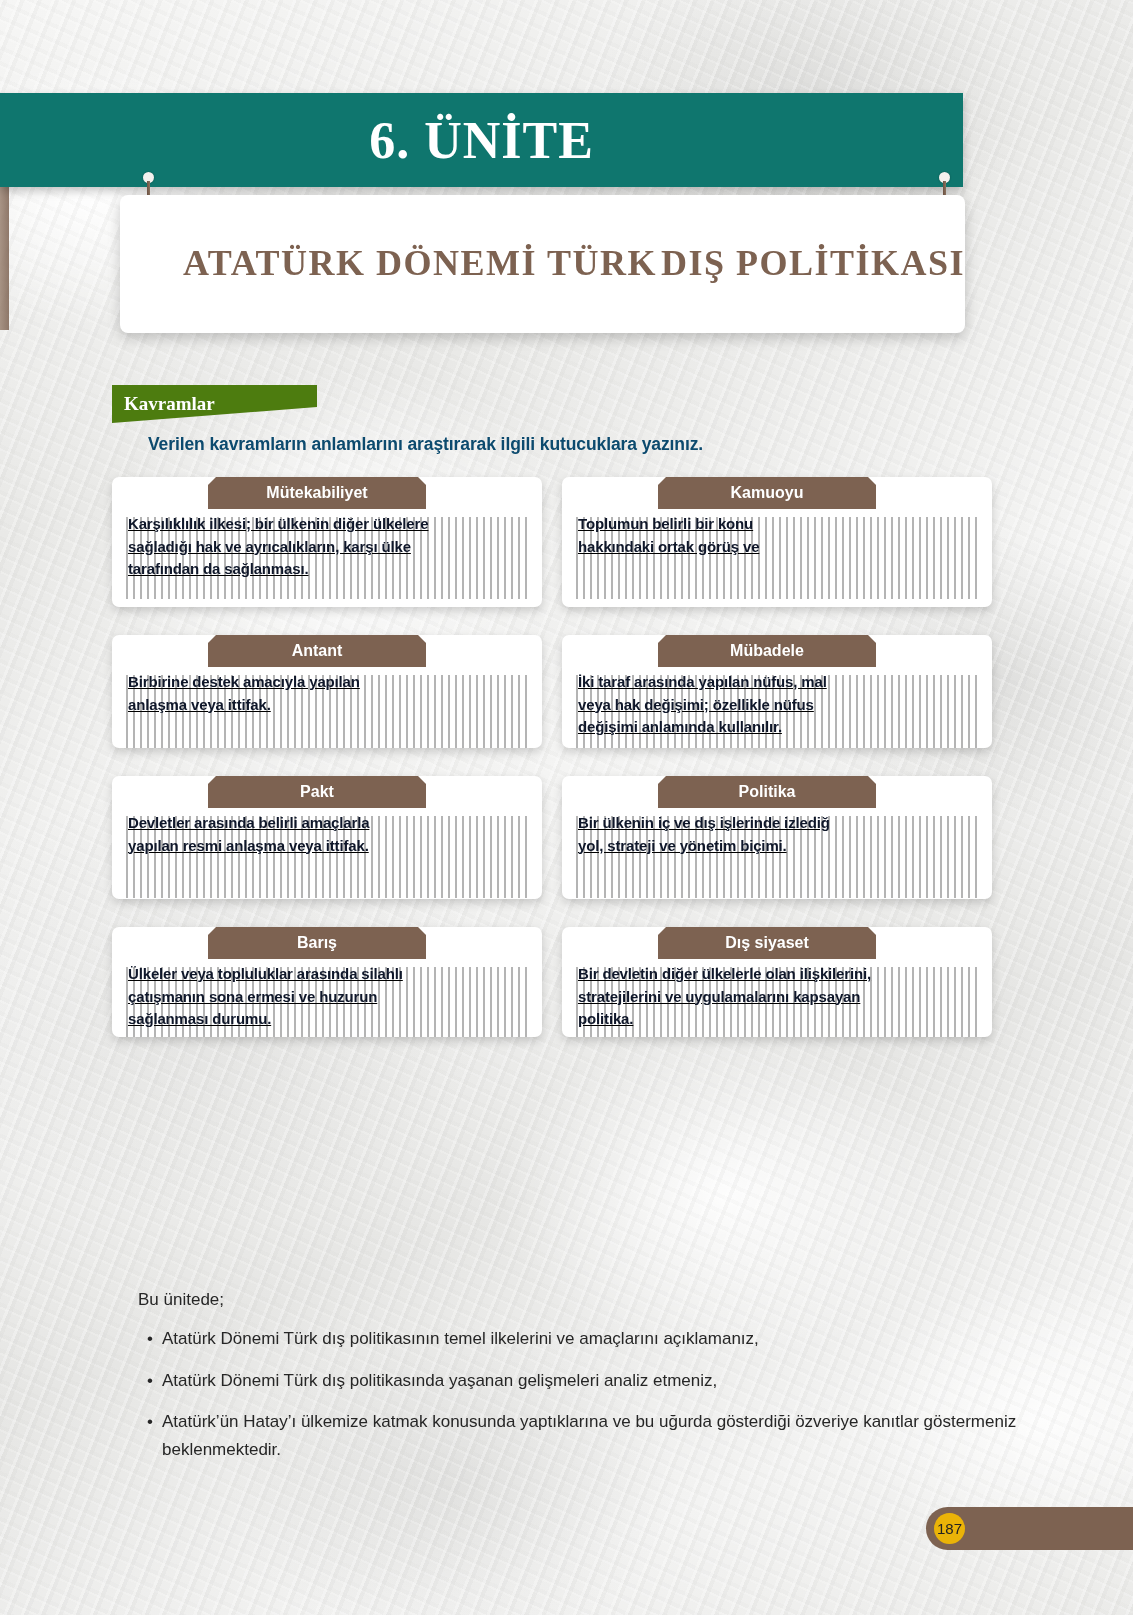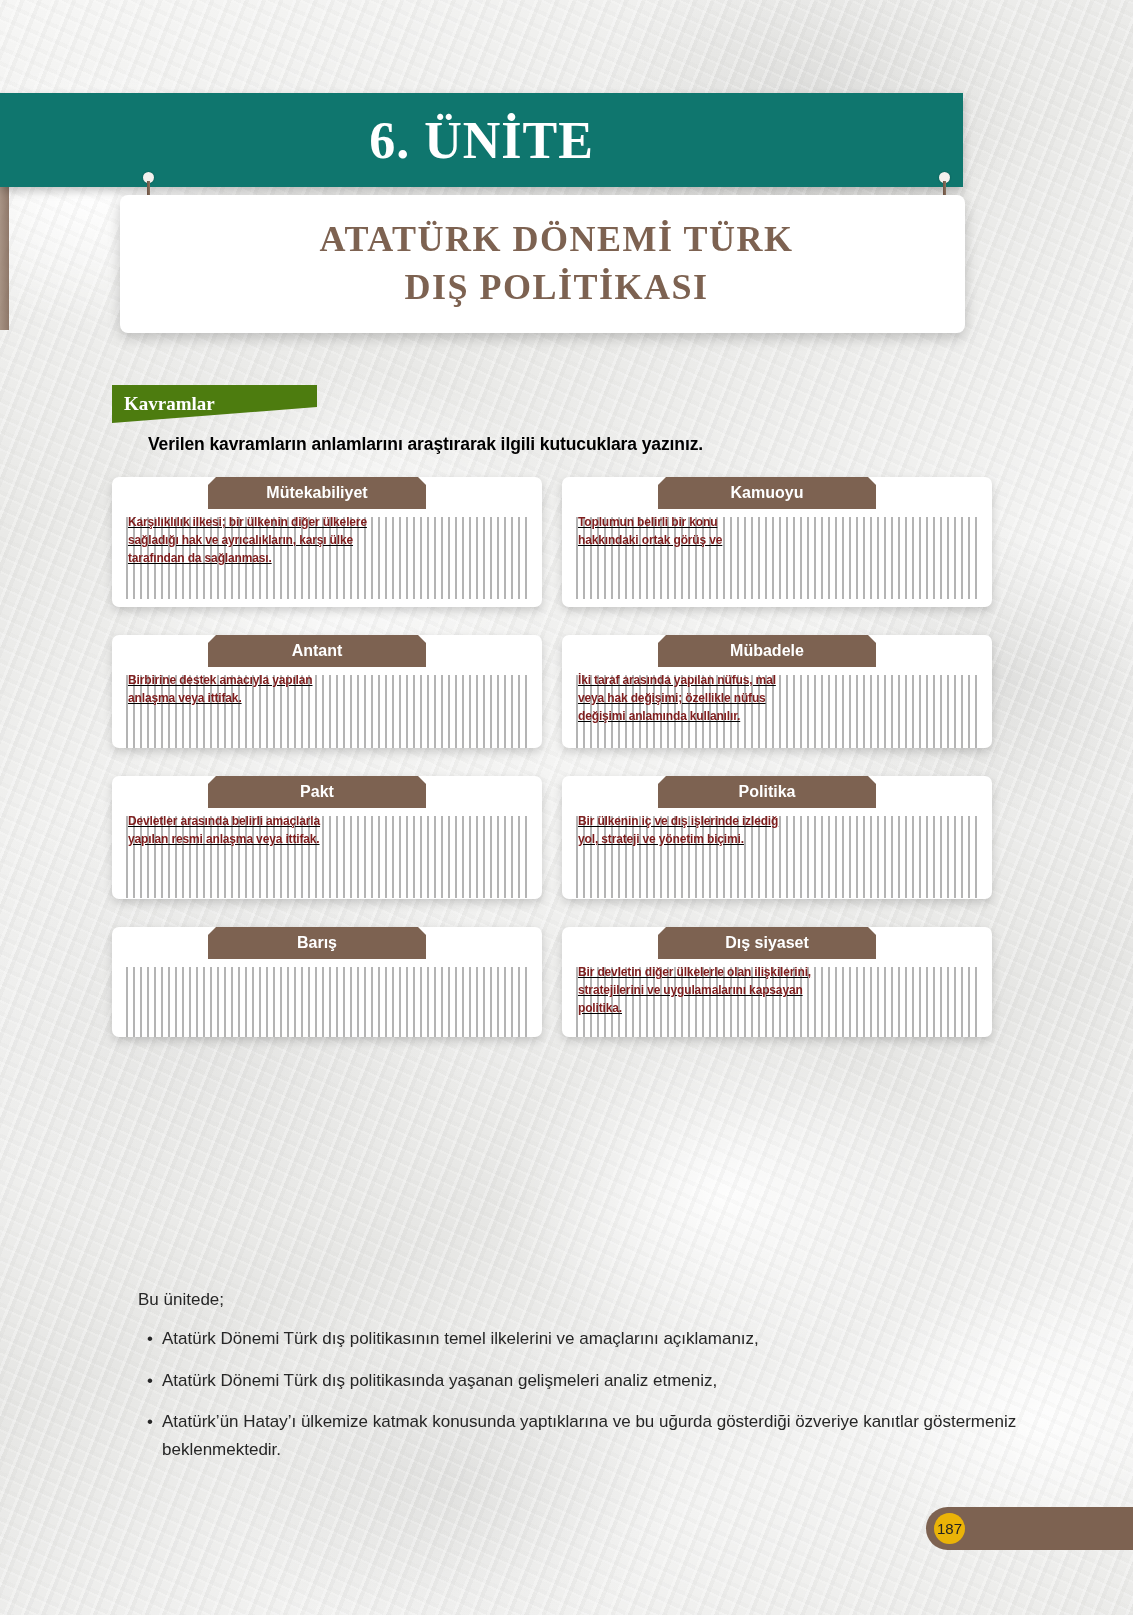--- a/index.html
+++ b/index.html
@@ -84,23 +84,23 @@
 
   
   .title-card {
     position: absolute;
     left: 120px; top: 195px;
     width: 845px; height: 138px;
     background: #ffffff;
     border-radius: 8px;
     box-shadow: 0 5px 14px rgba(0,0,0,0.20);
     display: flex;
-    flex-direction: column;
+    flex-direction: row;
     align-items: center;
-    justify-content: center;
+    justify-content: flex-end;
     gap: 4px;
     padding-left: 28px;
   }
   .title-line {
     font-family: "Liberation Serif", serif;
     font-size: 36px;
     font-weight: bold;
     color: #7d6251;
     letter-spacing: 1.5px;
     line-height: 1.22;
@@ -122,21 +122,21 @@
     font-size: 19px;
     font-weight: bold;
     color: #ffffff;
   }
 
   .instruction {
     position: absolute;
     left: 148px; top: 434px;
     font-size: 17.5px;
     font-weight: bold;
-    color: #000000;
+    color: #0c4a6e;
     letter-spacing: -0.1px;
   }
 
   
   .concept-grid {
     position: absolute;
     left: 112px; top: 477px;
     width: 880px;
   }
   .concept-row {
@@ -195,23 +195,23 @@
     display: block;
     height: 1px;
     margin-top: 26px;
     background-image: repeating-linear-gradient(to right, #9b9b9b 0 2px, transparent 2px 7px);
   }
 
   .concept-answer {
     position: relative;
     z-index: 2;
     padding: 2px 16px 0 16px;
-    font-size: 12px;
-    font-weight: bold;
-    color: #7f1d1d;
+    font-size: 15px;
+    font-weight: bold;
+    color: #0f172a;
     line-height: 1.50;
     letter-spacing: -0.15px;
     white-space: pre-line;
   }
   .concept-answer.clip { white-space: pre; }
 
   
   .objectives {
     position: absolute;
     left: 138px; top: 1289px;
@@ -370,20 +370,23 @@
 
   <div class="concept-row">
     <div class="concept-box h4">
       <div class="dot-lines">
           <i></i>
           <i></i>
         </div>
       <div class="concept-header">
         <span>Barış</span>
       </div>
+      <div class="concept-answer clip">Ülkeler veya topluluklar arasında silahlı
+çatışmanın sona ermesi ve huzurun
+sağlanması durumu.</div>
     </div>
     <div class="concept-box h4">
       <div class="dot-lines">
           <i></i>
           <i></i>
         </div>
       <div class="concept-header">
         <span>Dış siyaset</span>
       </div>
       <div class="concept-answer clip">Bir devletin diğer ülkelerle olan ilişkilerini,

